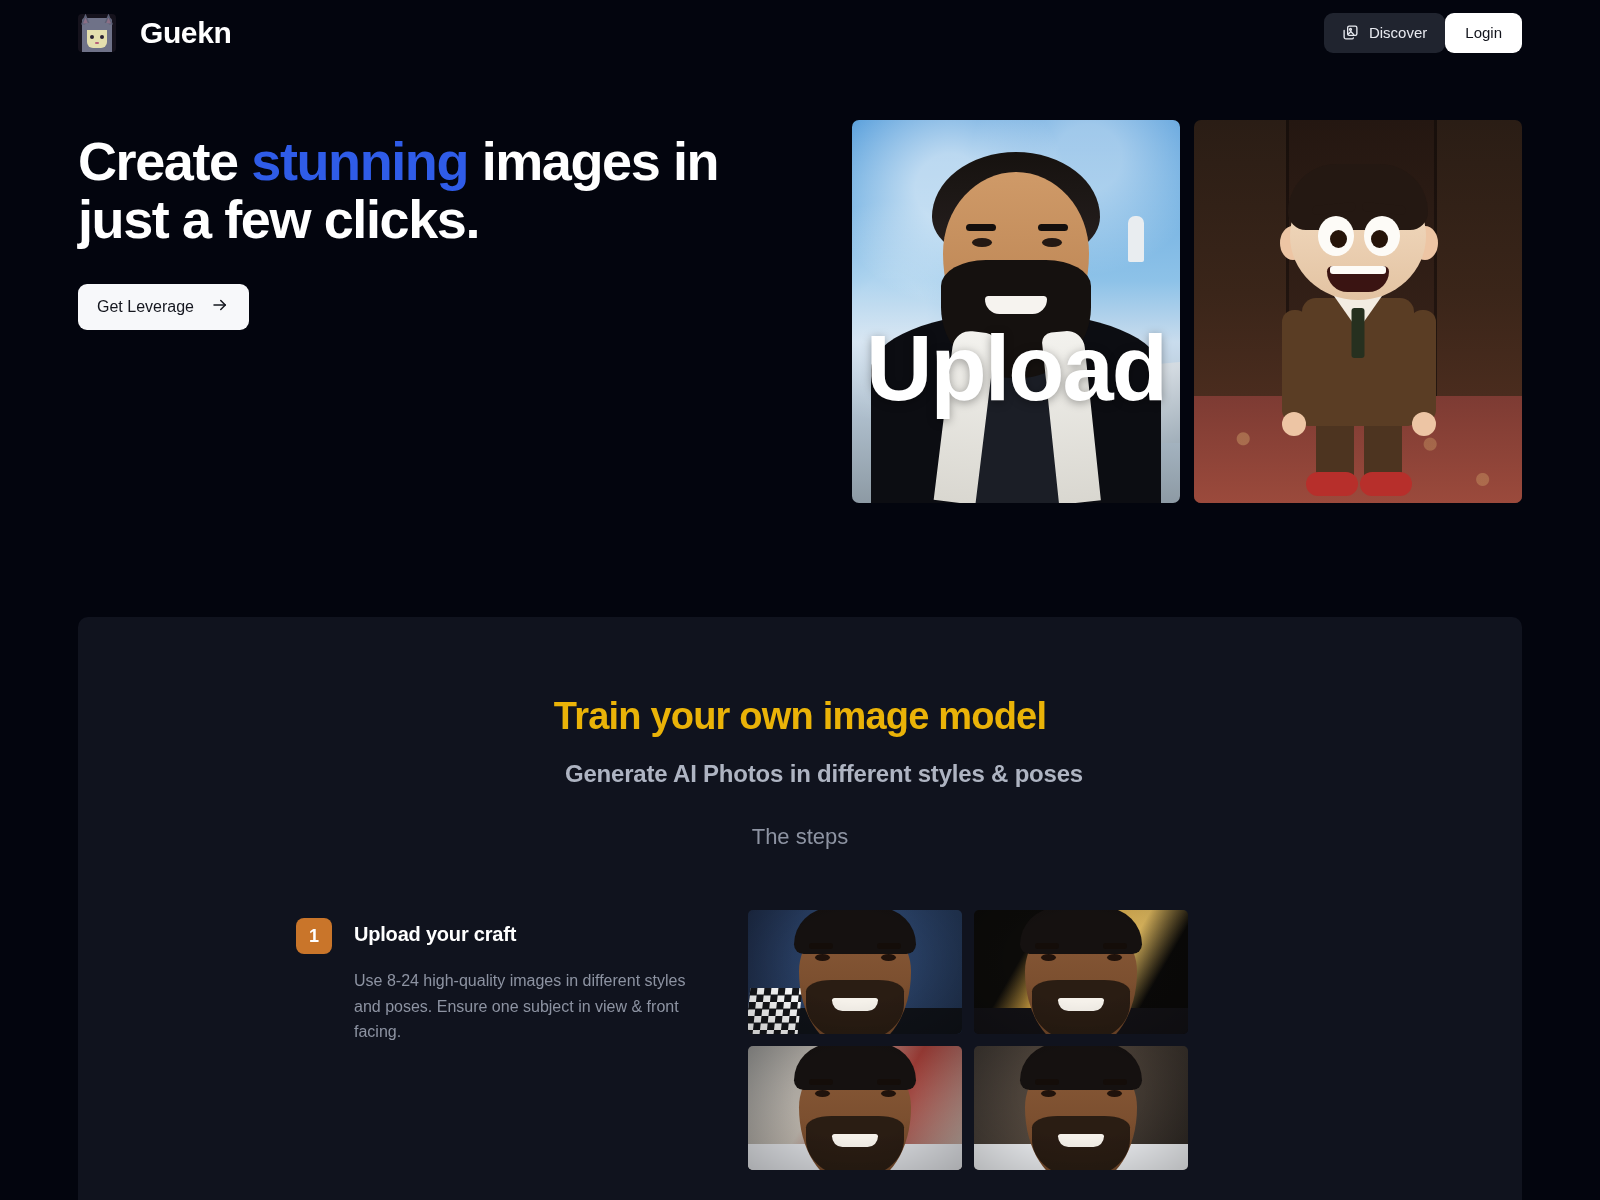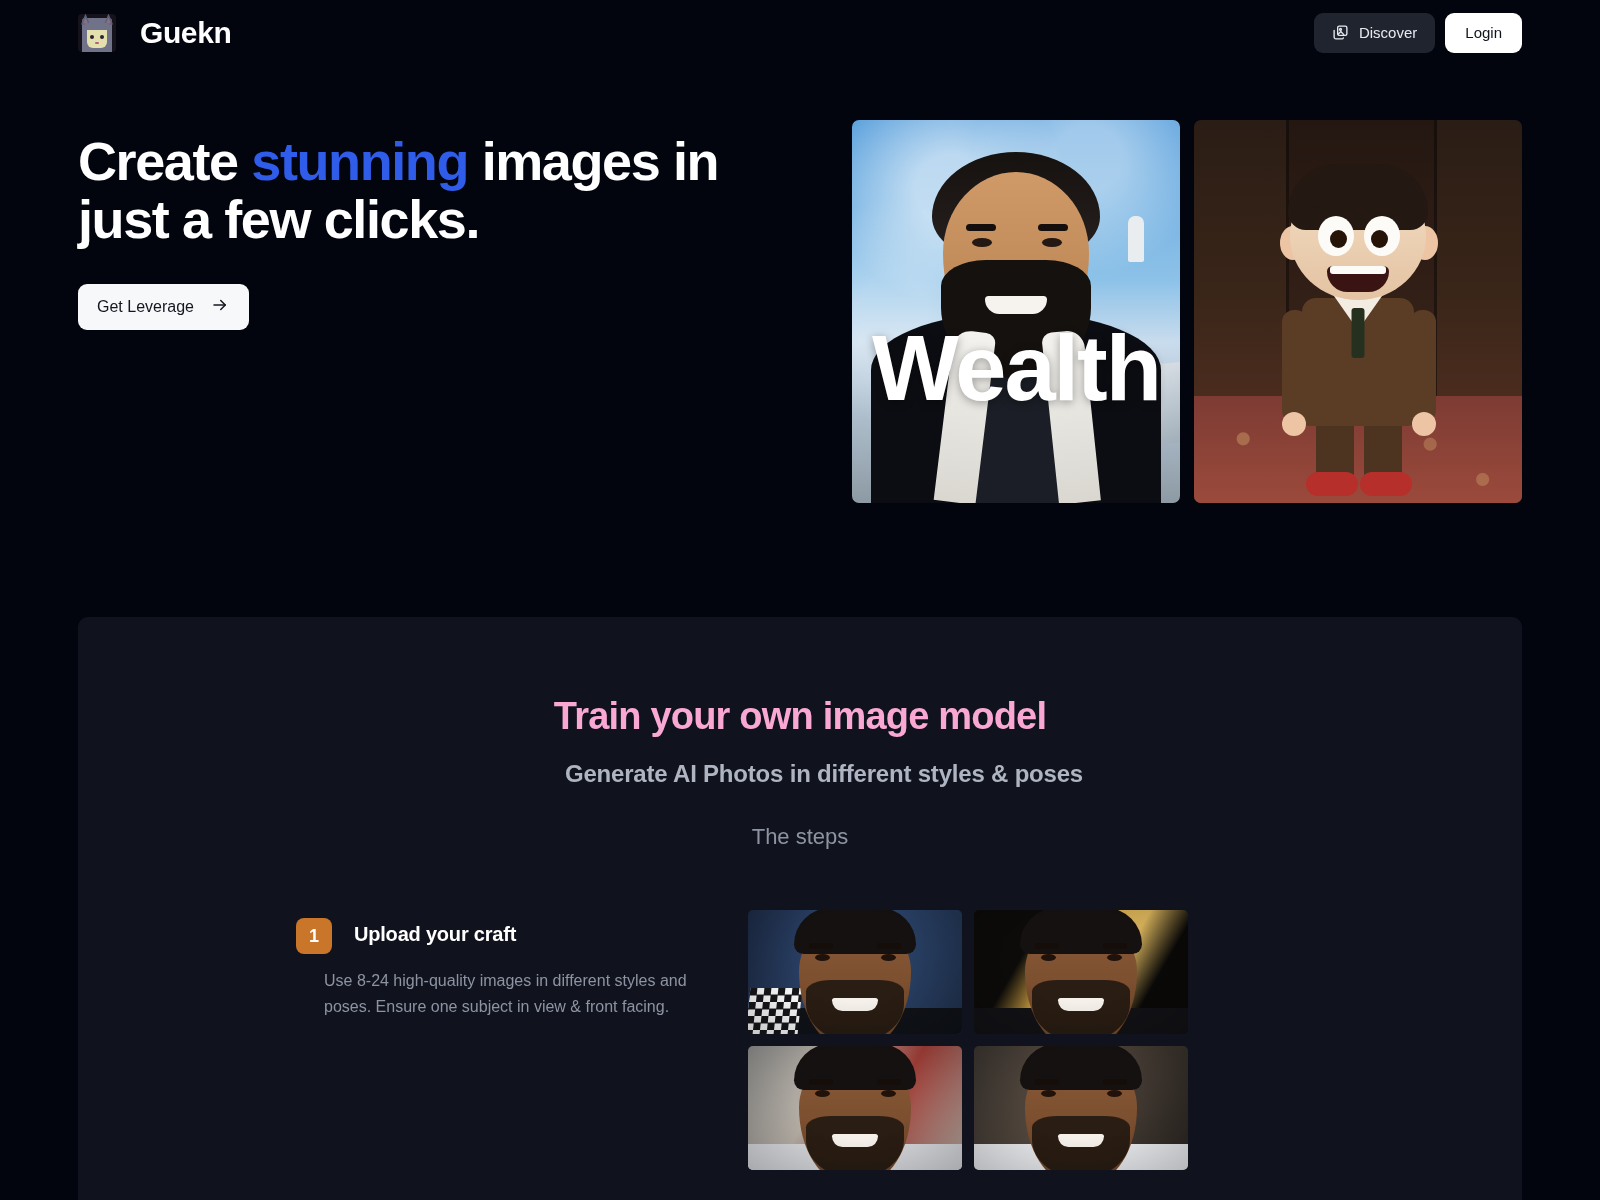--- a/index.html
+++ b/index.html
@@ -87,21 +87,20 @@
   .brand-name {
     font-size: 30px;
     font-weight: 700;
     letter-spacing: -0.4px;
     color: #ffffff;
   }
 
   .header-actions {
     display: flex;
     align-items: flex-start;
-    gap: 10px;
   }
 
   .btn-discover {
     display: flex;
     align-items: center;
     gap: 10px;
     background: #20242f;
     color: #e8eaf0;
     border: none;
     border-radius: 9px;
@@ -374,21 +373,21 @@
     border-radius: 10px;
     padding: 78px 0 60px 0;
     min-height: 575px;
   }
 
   .section-title {
     text-align: center;
     font-size: 38px;
     font-weight: 700;
     letter-spacing: -0.8px;
-    color: #f9a8d4;
+    color: #eab308;
   }
 
   .section-sub {
     text-align: center;
     margin-top: 22px;
     font-size: 24px;
     font-weight: 700;
     letter-spacing: -0.2px;
     color: #aeb4c2;
     padding-left: 48px;
@@ -433,21 +432,21 @@
   .step-title {
     font-size: 20px;
     font-weight: 700;
     color: #ffffff;
     padding-top: 5px;
     letter-spacing: -0.2px;
   }
 
   .step-desc {
     margin-top: 14px;
-    margin-left: 28px;
+    margin-left: 58px;
     font-size: 16px;
     line-height: 1.6;
     color: #8d93a2;
     max-width: 390px;
   }
 
   .step-gallery {
     display: grid;
     grid-template-columns: 214px 214px;
     grid-template-rows: 124px 124px;
@@ -577,21 +576,21 @@
       <div class="neck"></div>
       <div class="face"></div>
       <div class="brow l"></div>
         <div class="brow r"></div>
       <div class="eye2 l"></div>
         <div class="eye2 r"></div>
       <div class="beard"></div>
       <div class="smile"></div>
       <div class="scarf-l"></div>
       <div class="scarf-r"></div>
-      <div class="wealth-text">Wealth</div>
+      <div class="wealth-text">Upload</div>
     </div>
 
     <div class="hero-card img-toon">
       <div class="toon-door"></div>
       <div class="toon-floor"></div>
       <div class="t-leg l"></div>
         <div class="t-leg r"></div>
       <div class="t-shoe l"></div>
         <div class="t-shoe r"></div>
       <div class="t-arm l"></div>

